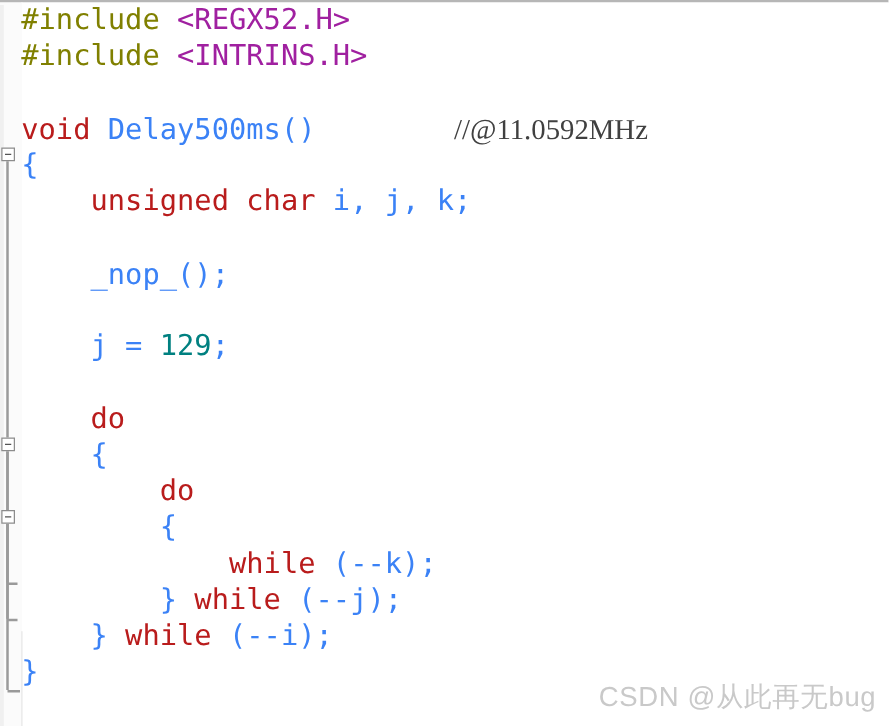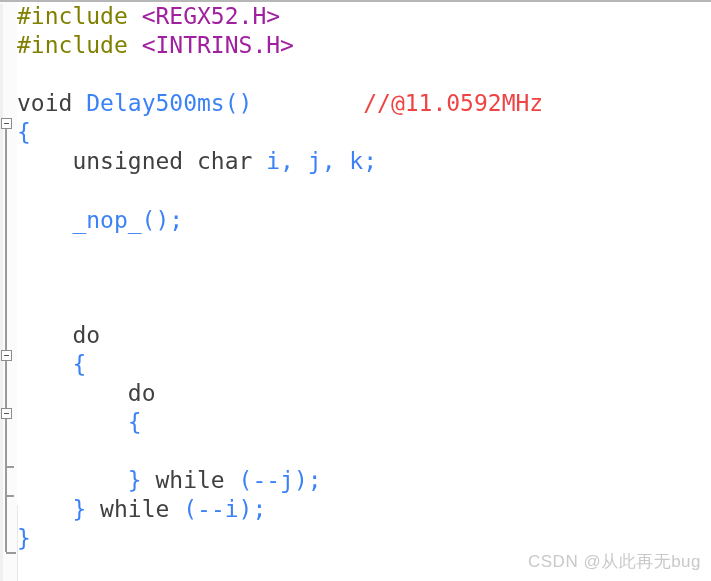--- a/index.html
+++ b/index.html
@@ -90,32 +90,32 @@
     height: 29px;
     line-height: 29px;
     white-space: pre;
     font-size: 23px;
     letter-spacing: 0px;
     color: #000000;
   }
   .tok { white-space: pre; }
   .t-pre   { color: #808000; }  
   .t-hdr   { color: #a020a0; }  
-  .t-kw    { color: #404040; }  
+  .t-kw    { color: #b91c1c; }  
   .t-plain { color: #3b82f6; }  
   .t-num   { color: #008080; }  
-  .t-cmt   { color: #ef4444; }  
+  .t-cmt   { color: #404040; font-family: Liberation Serif, serif; }  
 
   
   #watermark {
     position: absolute;
     right: 10px;
     bottom: 8px;
     font-family: "Liberation Sans", sans-serif;
-    font-size: 17px;
+    font-size: 22px;
     color: #c9c9c9;
     white-space: nowrap;
     letter-spacing: 0.5px;
   }
 
   
   #cutoff-line {
     position: absolute;
     left: 17px;
     bottom: 0;
@@ -153,24 +153,26 @@
 
   <div id="code">
       <div class="code-line" style="top: 0px;"><span class="tok t-pre">#include </span><span class="tok t-hdr">&lt;REGX52.H&gt;</span></div>
       <div class="code-line" style="top: 29px;"><span class="tok t-pre">#include </span><span class="tok t-hdr">&lt;INTRINS.H&gt;</span></div>
       <div class="code-line" style="top: 58px;"></div>
       <div class="code-line" style="top: 87px;"><span class="tok t-kw">void</span><span class="tok t-plain"> Delay500ms()        </span><span class="tok t-cmt">//@11.0592MHz</span></div>
       <div class="code-line" style="top: 116px;"><span class="tok t-plain">{</span></div>
       <div class="code-line" style="top: 145px;"><span class="tok t-plain">    </span><span class="tok t-kw">unsigned char</span><span class="tok t-plain"> i, j, k;</span></div>
       <div class="code-line" style="top: 174px;"></div>
       <div class="code-line" style="top: 204px;"><span class="tok t-plain">    _nop_();</span></div>
+      <div class="code-line" style="top: 261px;"><span class="tok t-plain">    j = </span><span class="tok t-num">129</span><span class="tok t-plain">;</span></div>
       <div class="code-line" style="top: 319px;"><span class="tok t-plain">    </span><span class="tok t-kw">do</span></div>
       <div class="code-line" style="top: 348px;"><span class="tok t-plain">    {</span></div>
       <div class="code-line" style="top: 377px;"><span class="tok t-plain">        </span><span class="tok t-kw">do</span></div>
       <div class="code-line" style="top: 406px;"><span class="tok t-plain">        {</span></div>
+      <div class="code-line" style="top: 435px;"><span class="tok t-plain">            </span><span class="tok t-kw">while</span><span class="tok t-plain"> (--k);</span></div>
       <div class="code-line" style="top: 464px;"><span class="tok t-plain">        } </span><span class="tok t-kw">while</span><span class="tok t-plain"> (--j);</span></div>
       <div class="code-line" style="top: 493px;"><span class="tok t-plain">    } </span><span class="tok t-kw">while</span><span class="tok t-plain"> (--i);</span></div>
       <div class="code-line" style="top: 522px;"><span class="tok t-plain">}</span></div>
     </div>
 
   <div id="cutoff-line">
       <div class="code-line"><span class="tok t-plain">    </span><span class="tok t-kw">void</span><span class="tok t-plain"> main()</span></div>
     </div>
 
   <div id="watermark">CSDN @从此再无bug</div>

